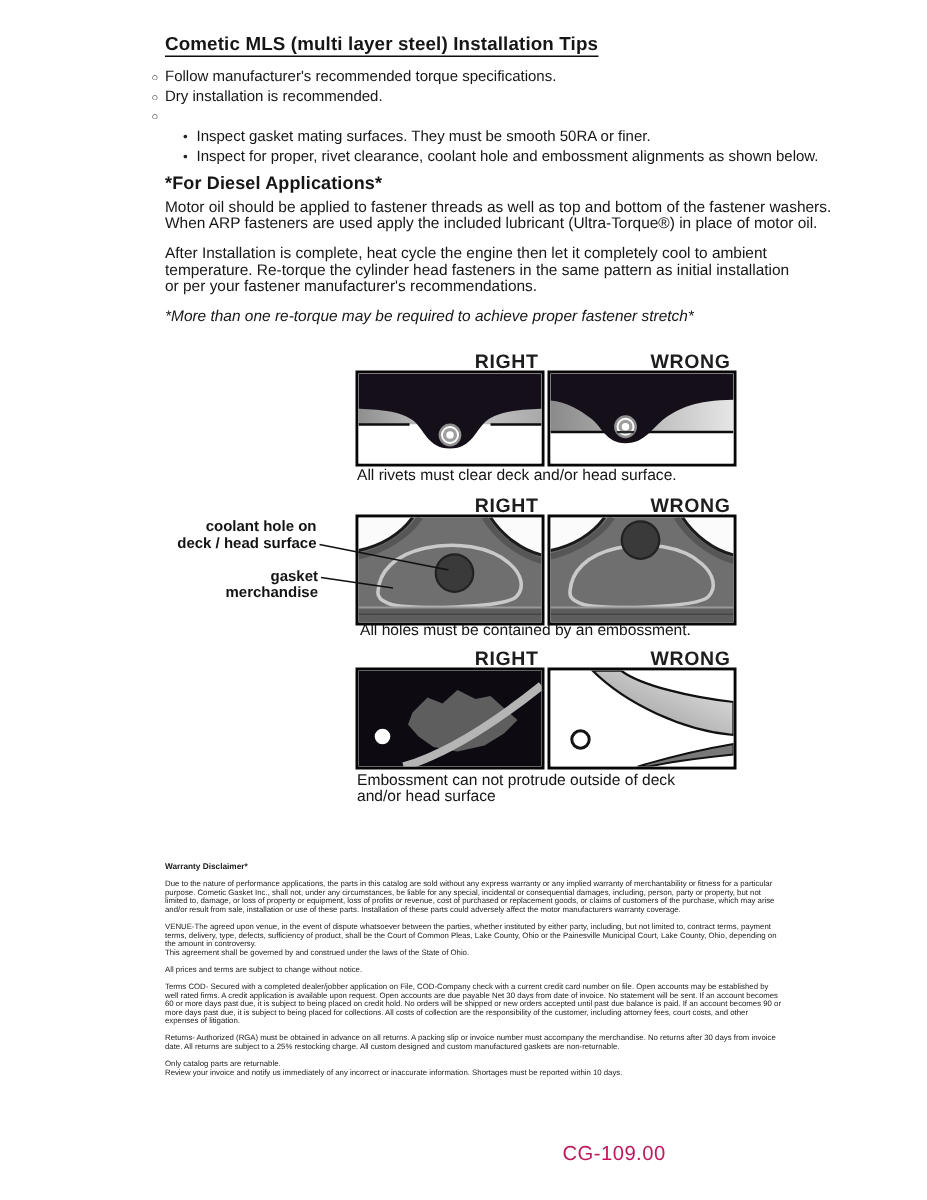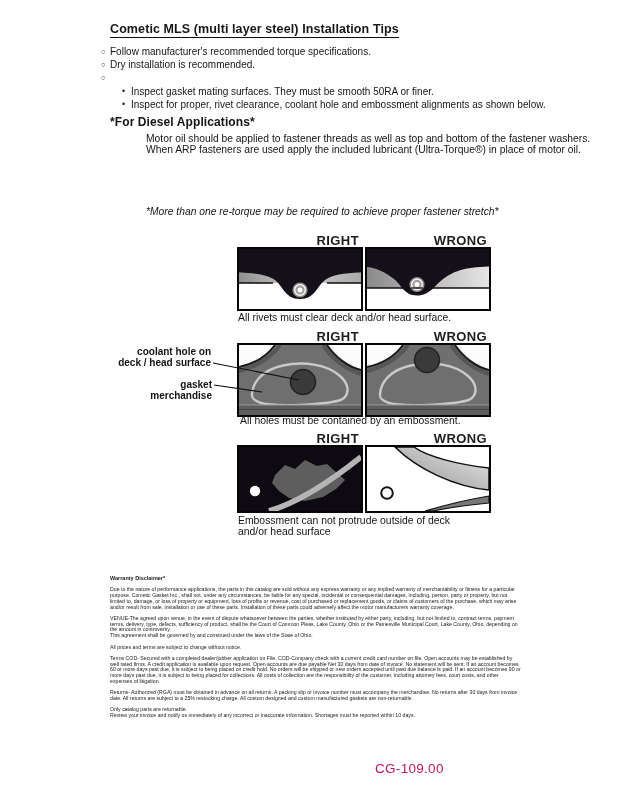--- a/index.html
+++ b/index.html
@@ -15,21 +15,21 @@
     border-bottom:1.6px solid #0c0c0c;padding-bottom:1px;letter-spacing:.1px;
   }
   
   .tips{left:101px;top:45px;width:470px;font-size:10px;line-height:13.2px;}
   .tiprow{display:flex;}
   .tiprow .mk{width:9px;flex:0 0 9px;font-size:7.5px;line-height:13.2px;color:#222;}
   .tiprow.sub{margin-left:21px;}
   .tiprow.sub .mk{font-size:9px;}
   
   .diesel-h{left:110px;top:115px;font-size:12px;font-weight:bold;letter-spacing:.1px;}
-  .para{white-space:pre-line;font-size:10.3px;line-height:10.9px;width:450px;margin-left:36px;}
+  .para{white-space:pre-line;font-size:10.3px;line-height:10.9px;width:450px;}
   .p1{left:110px;top:134px;}
   .p2{left:110px;top:165px;}
   .p3{left:110px;top:207px;font-style:italic;}
   
   .dlabel{width:122px;text-align:right;font-size:13px;font-weight:600;color:#1d1d1d;letter-spacing:.4px;}
   .dbox{border:2px solid #060606;background:#fff;display:block;}
   .dcap{font-size:10.4px;line-height:11px;white-space:pre-line;color:#141414;}
   .ann{font-size:10px;line-height:11px;text-align:right;white-space:pre-line;color:#141414;font-weight:bold;}
   .pgnum{left:375px;top:761px;font-size:13.5px;color:#be185d;letter-spacing:.3px;}
   
@@ -65,20 +65,23 @@
     </div>
     <div class="tiprow sub">
       <span class="mk">•</span>
       <span>Inspect for proper, rivet clearance, coolant hole and embossment alignments as shown below.</span>
     </div>
   </div>
 
   <div class="abs diesel-h">*For Diesel Applications*</div>
   <div class="abs para p1">Motor oil should be applied to fastener threads as well as top and bottom of the fastener washers.
 When ARP fasteners are used apply the included lubricant (Ultra-Torque®) in place of motor oil.</div>
+  <div class="abs para p2">After Installation is complete, heat cycle the engine then let it completely cool to ambient
+temperature. Re-torque the cylinder head fasteners in the same pattern as initial installation
+or per your fastener manufacturer's recommendations.</div>
   <div class="abs para p3">*More than one re-torque may be required to achieve proper fastener stretch*</div>
 
   <div class="abs dlabel" style="left:237px;top:233px;">RIGHT</div>
   <div class="abs dlabel" style="left:365px;top:233px;">WRONG</div>
 
   <svg class="abs dbox" style="left:237px;top:247px;" width="122" height="60" viewBox="0 0 122 60">
     <defs>
       <linearGradient id="g1a" x1="0" y1="0" x2="1" y2="0">
         <stop offset="0" stop-color="#8f8f8f"></stop>
           <stop offset="0.5" stop-color="#cfcfcf"></stop>

